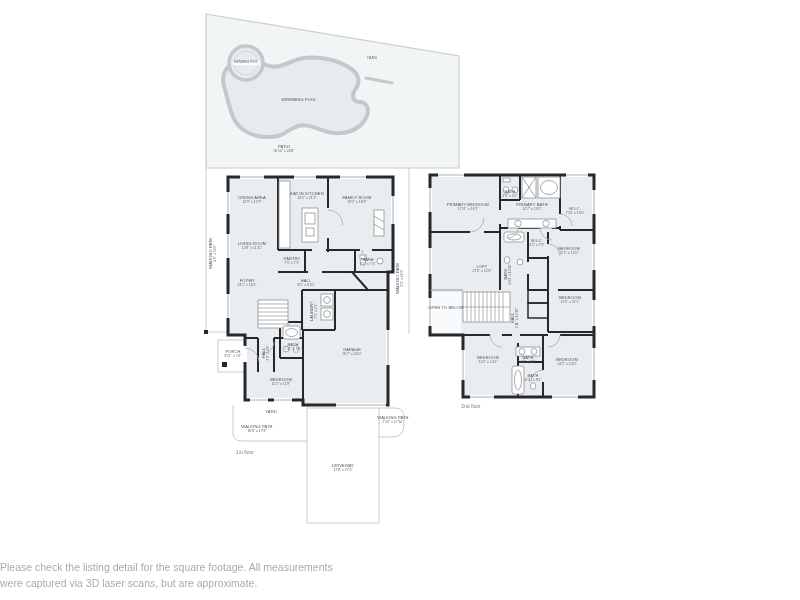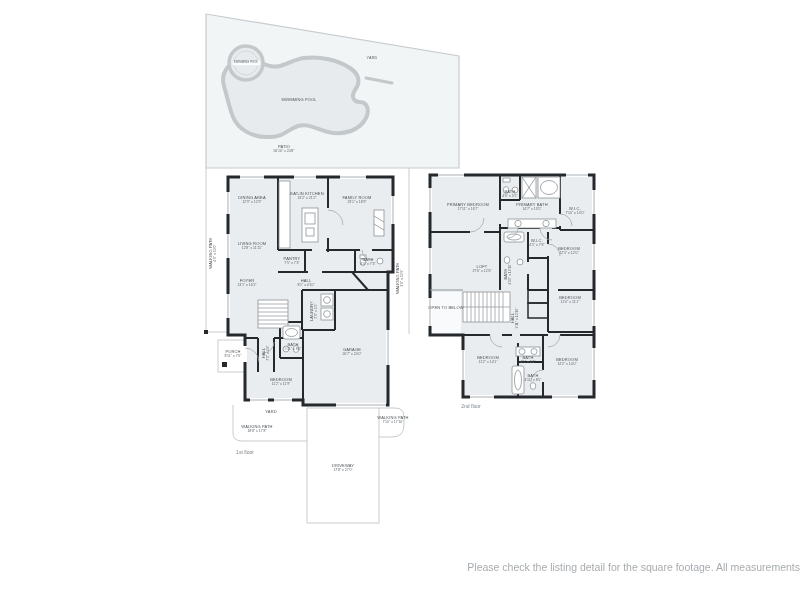--- a/index.html
+++ b/index.html
@@ -7,21 +7,21 @@
           font-family:"Liberation Sans",sans-serif;}
   .canvas svg{position:absolute;left:0;top:0;}
   .lbl{position:absolute;transform:translate(-50%,-50%);text-align:center;color:#4c5257;
        white-space:nowrap;line-height:1.3;z-index:2;}
   .lbl .nm{display:block;font-size:4px;letter-spacing:.15px;}
   .lbl .dm{display:block;font-size:3.5px;color:#62686d;}
   .lbl.v{transform:translate(-50%,-50%) rotate(-90deg);}
   .lbl.cap{font-size:5px;color:#7e8488;}
   .lbl.spa .nm{font-size:2.7px;background:rgba(255,255,255,.9);padding:0 1px;}
   .lbl.site .nm{font-size:3.8px;color:#5a6065;}
-  .disclaimer{position:absolute;left:0;right:0;top:559px;text-align:right;color:#a7acb0;
+  .disclaimer{position:absolute;left:0;right:0;top:559px;text-align:left;color:#a7acb0;
               font-size:10.5px;line-height:1.55;z-index:2;}
 </style>
 </head>
 <body>
 
 <div class="canvas">
 
 <svg width="800" height="600" viewBox="0 0 800 600">
 
   <g>
@@ -423,15 +423,16 @@
       <span class="dm">4'11" x 8'5"</span>
     </div>
 <div class="lbl" style="left:567px;top:362px">
       <span class="nm">BEDROOM</span>
       <span class="dm">14'2" x 14'0"</span>
     </div>
 <div class="lbl cap" style="left:471px;top:406px"><span>2nd floor</span></div>
 
 <div class="disclaimer">
   <div>Please check the listing detail for the square footage. All measurements</div>
+  <div>were captured via 3D laser scans, but are approximate.</div>
 </div>
 
 </div>
 
 </body></html>

